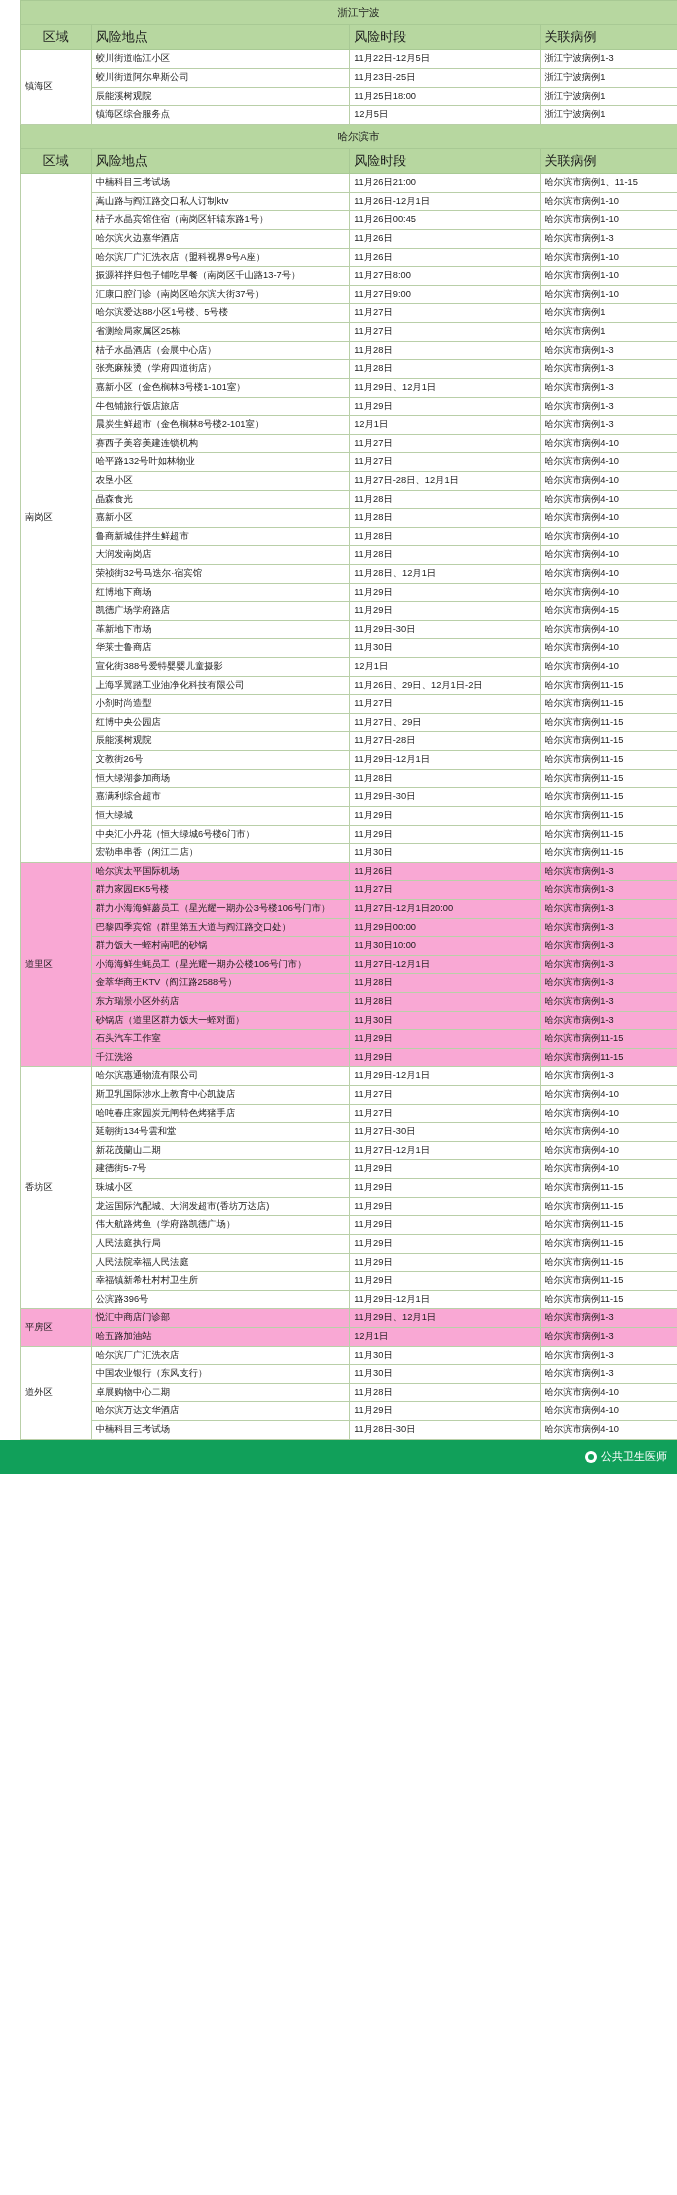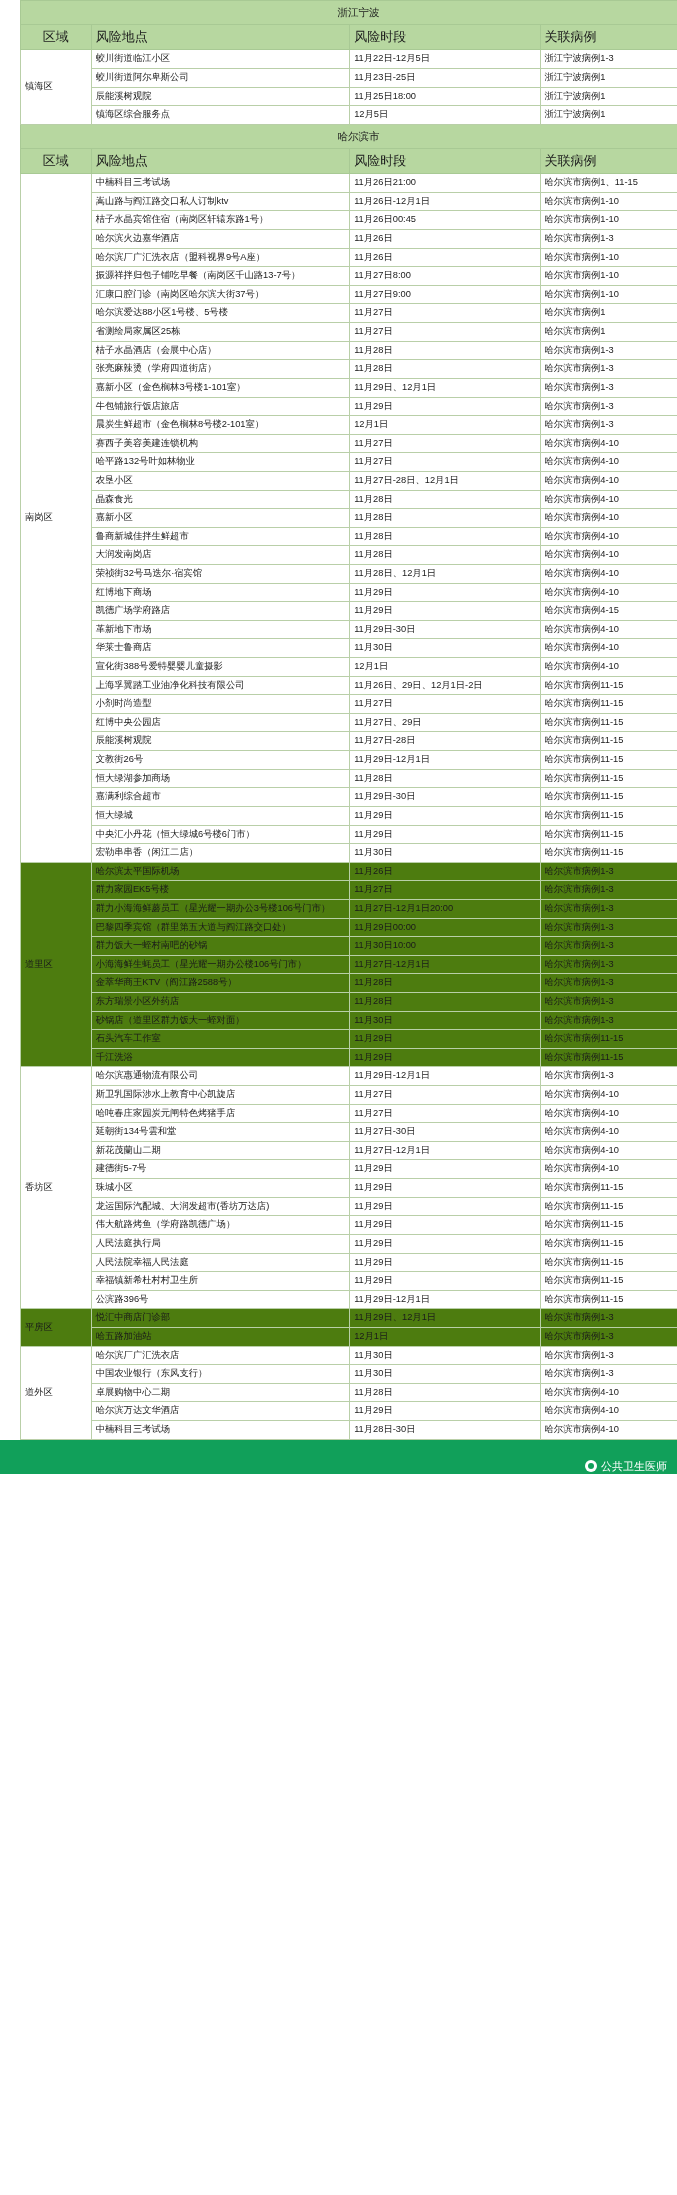--- a/index.html
+++ b/index.html
@@ -54,32 +54,32 @@
   }
   tr.hdr td.ctr { text-align: center; }
 
   td.region {
     font-size: 9.6px;
   }
   td.place { text-align: left; }
   td.time { text-align: left; }
   td.case { text-align: left; }
 
-  tr.blue td { background: #4d7c0f; }
+  tr.blue td { background: #f9a8d4; }
   tr.white td { background: #ffffff; }
   tr.blue td.region, tr.white td.region { }
 
   .footer {
     width: 677px;
     height: 34px;
     background: #0f9d58;
     background: #11a05a;
     position: relative;
     display: flex;
-    align-items: flex-end;
+    align-items: center;
     justify-content: flex-end;
     padding-right: 10px;
   }
   .footer .wm {
     color: #ffffff;
     font-size: 11px;
     display: flex;
     align-items: center;
     gap: 4px;
   }

